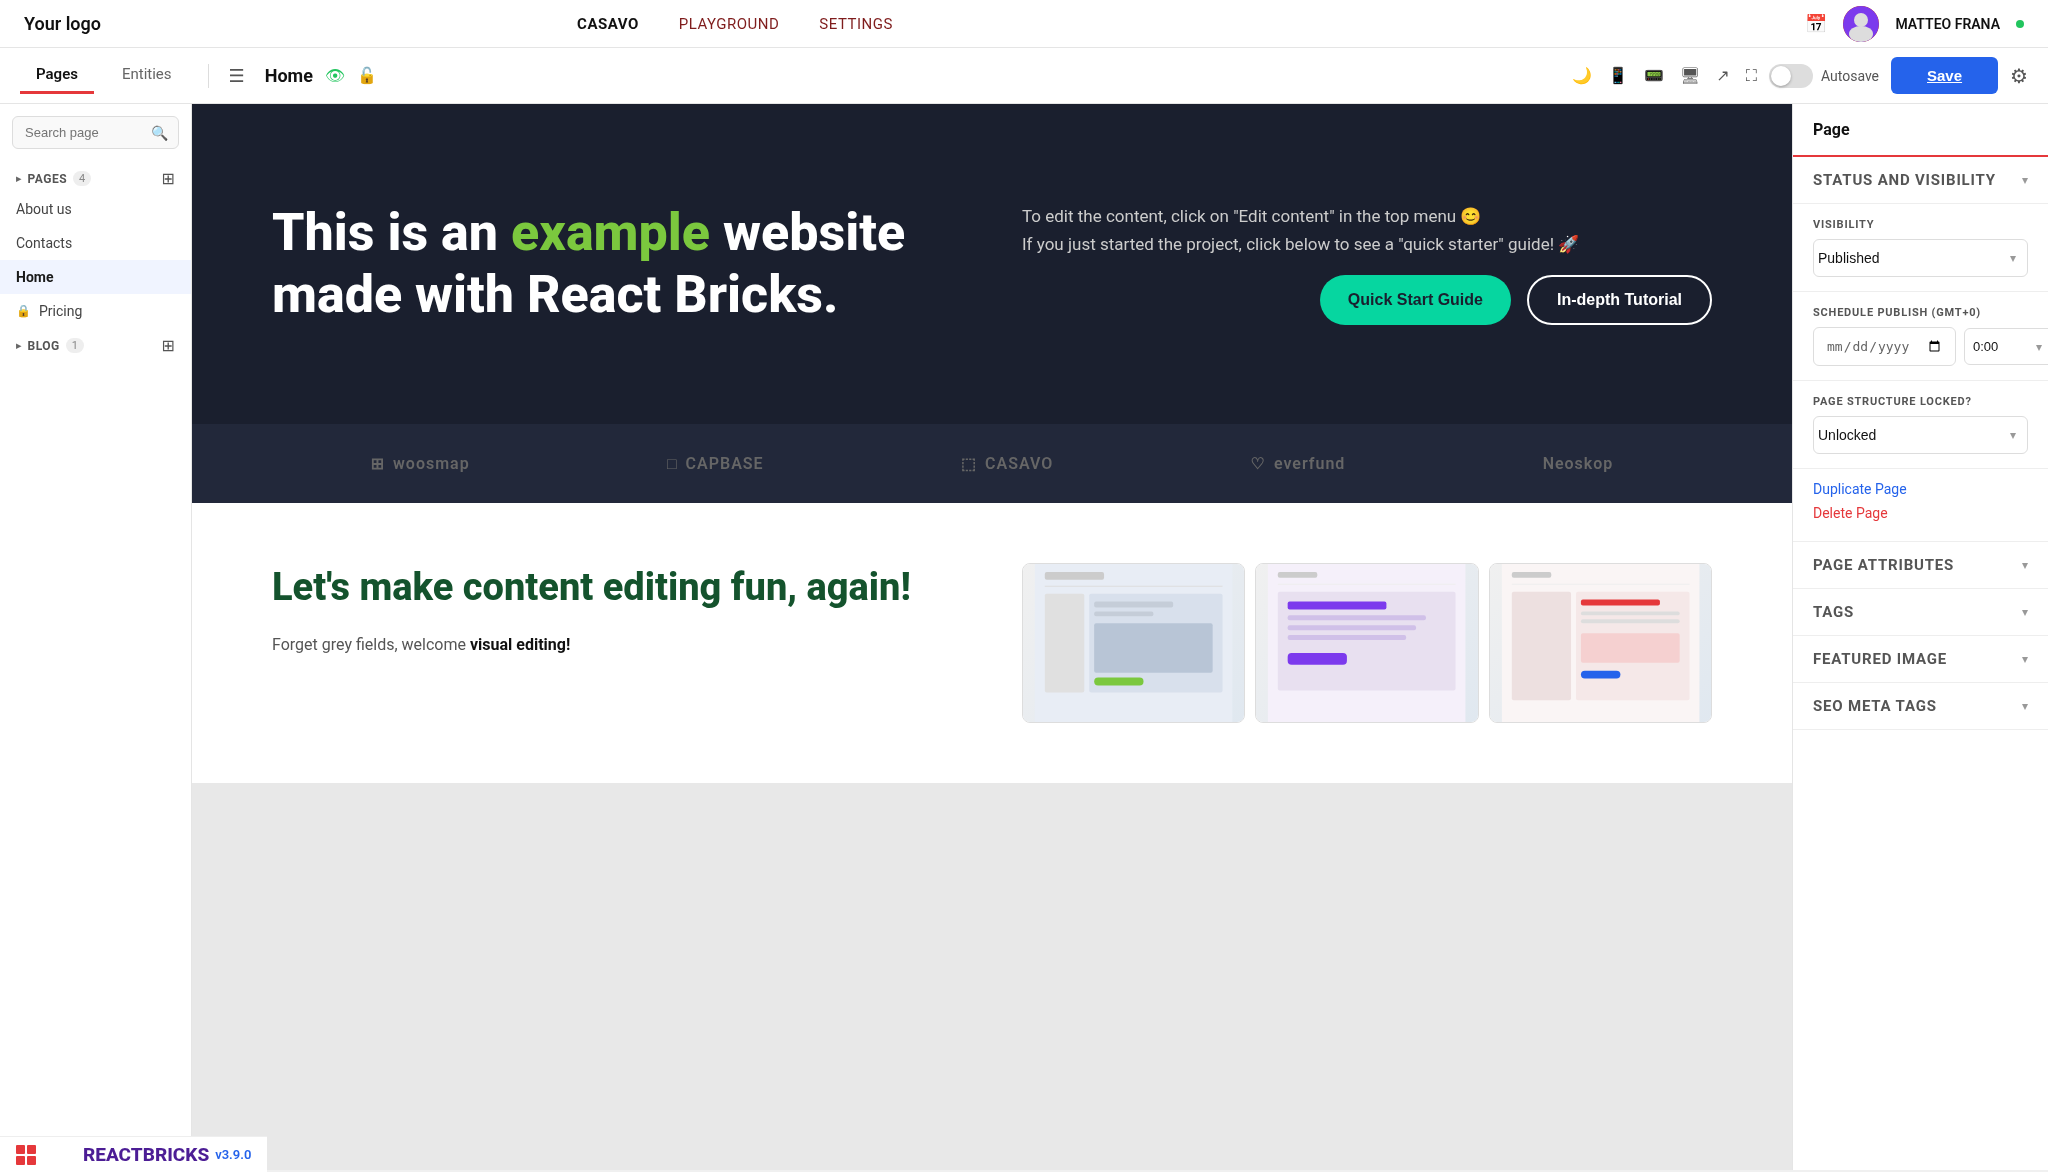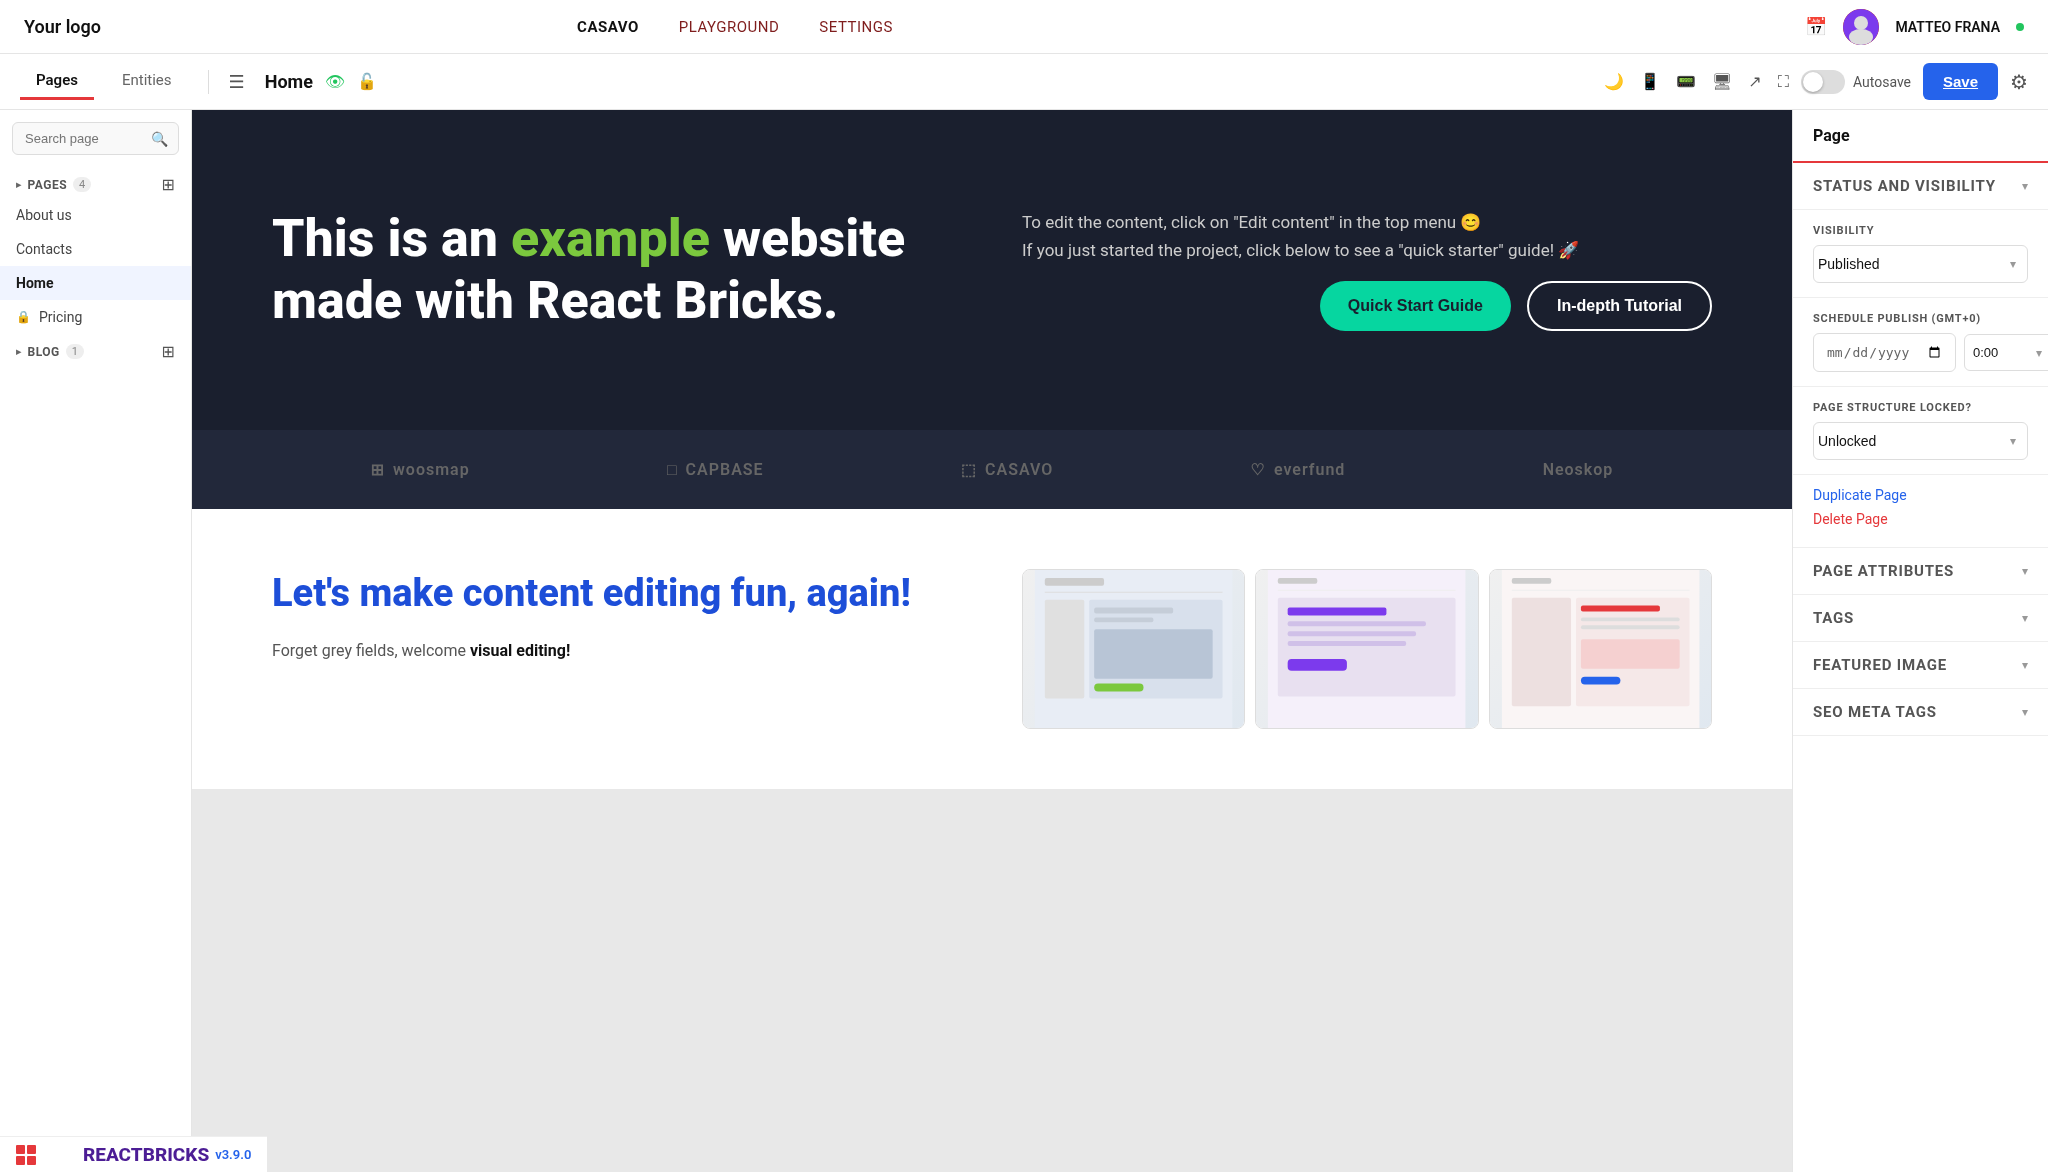--- a/index.html
+++ b/index.html
@@ -1,20 +1,20 @@
 <!DOCTYPE html>
 <html><head>
   <meta charset="utf-8">
   <style>
     * { box-sizing: border-box; margin: 0; padding: 0; }
     body { font-family: -apple-system, BlinkMacSystemFont, 'Segoe UI', Roboto, sans-serif; background: #f0f0f0; overflow: hidden; width: 2048px; height: 1172px; }
 
     
     .top-nav {
-      display: flex; align-items: center; height: 54px;
+      display: flex; align-items: center; height: 48px;
       background: #fff; border-bottom: 1px solid #e5e5e5;
       padding: 0 24px; gap: 40px;
     }
     .logo { font-size: 18px; font-weight: 600; color: #111; }
     .nav-links { display: flex; gap: 40px; margin-left: auto; margin-right: auto; }
     .nav-link { font-size: 15px; color: #7f1d1d; cursor: pointer; letter-spacing: 0.5px; }
     .nav-link.active { color: #111; font-weight: 700; }
     .nav-right { display: flex; align-items: center; gap: 16px; margin-left: auto; }
     .calendar-icon { font-size: 18px; color: #555; }
     .user-avatar { width: 36px; height: 36px; border-radius: 50%; background: #c0392b; display: flex; align-items: center; justify-content: center; overflow: hidden; }
@@ -29,21 +29,21 @@
     }
     .tab { padding: 8px 16px; font-size: 15px; font-weight: 600; color: #111; border-bottom: 3px solid #e5383b; cursor: pointer; }
     .tab-inactive { padding: 8px 16px; font-size: 15px; color: #666; cursor: pointer; border-bottom: 3px solid transparent; }
     .toolbar-sep { width: 1px; height: 24px; background: #ddd; margin: 0 8px; }
     .toolbar-title { font-size: 18px; font-weight: 700; color: #111; margin-left: 8px; }
     .toolbar-icons { display: flex; gap: 16px; align-items: center; margin-left: auto; }
     .autosave-toggle { display: flex; align-items: center; gap: 8px; }
     .toggle-track { width: 44px; height: 24px; background: #ddd; border-radius: 12px; position: relative; cursor: pointer; }
     .toggle-thumb { width: 20px; height: 20px; background: #fff; border-radius: 50%; position: absolute; top: 2px; left: 2px; box-shadow: 0 1px 3px rgba(0,0,0,0.3); }
     .autosave-label { font-size: 14px; color: #555; }
-    .save-btn { background: #2563eb; color: #fff; border: none; border-radius: 6px; padding: 10px 20px; font-size: 15px; font-weight: 700; cursor: pointer; text-decoration: underline; }
+    .save-btn { background: #2563eb; color: #fff; border: none; border-radius: 6px; padding: 10px 36px; font-size: 15px; font-weight: 700; cursor: pointer; text-decoration: underline; }
     .settings-icon { font-size: 20px; color: #555; cursor: pointer; }
 
     
     .main-layout { display: flex; height: calc(1172px - 106px); }
 
     
     .sidebar { width: 192px; background: #fff; border-right: 1px solid #e5e5e5; flex-shrink: 0; overflow-y: auto; }
     .search-box { margin: 12px; position: relative; }
     .search-input { width: 100%; padding: 8px 12px 8px 12px; border: 1px solid #ddd; border-radius: 6px; font-size: 13px; color: #555; background: #f9f9f9; }
     .search-icon-wrap { position: absolute; right: 10px; top: 50%; transform: translateY(-50%); color: #999; font-size: 14px; }
@@ -72,21 +72,21 @@
     .btn-primary { background: #06d6a0; color: #1a1f2e; border: none; border-radius: 30px; padding: 14px 28px; font-size: 16px; font-weight: 700; cursor: pointer; }
     .btn-secondary { background: transparent; color: #fff; border: 2px solid #fff; border-radius: 30px; padding: 14px 28px; font-size: 16px; font-weight: 700; cursor: pointer; }
 
     
     .logos-strip { background: #22283a; padding: 30px 80px; display: flex; align-items: center; justify-content: space-around; }
     .logo-item { color: #666; font-size: 16px; font-weight: 600; letter-spacing: 1px; display: flex; align-items: center; gap: 8px; }
 
     
     .content-section { background: #fff; padding: 60px 80px; display: flex; gap: 60px; align-items: flex-start; min-height: 220px; }
     .content-left { flex: 1; }
-    .content-title { font-size: 38px; font-weight: 800; color: #1d4ed8; line-height: 1.3; margin-bottom: 20px; }
+    .content-title { font-size: 38px; font-weight: 800; color: #14532d; line-height: 1.3; margin-bottom: 20px; }
     .content-desc { font-size: 16px; color: #555; line-height: 1.6; }
     .content-desc strong { font-weight: 700; color: #111; }
     .content-right { flex: 1; display: flex; gap: 10px; }
     .screenshot-placeholder { flex: 1; height: 160px; background: #eee; border-radius: 8px; border: 1px solid #ddd; overflow: hidden; }
     .screenshot-inner { width: 100%; height: 100%; background: linear-gradient(135deg, #f0f0f0, #e0e8f0); display: flex; align-items: center; justify-content: center; font-size: 10px; color: #999; }
 
     
     .right-panel { width: 256px; background: #fff; border-left: 1px solid #e5e5e5; flex-shrink: 0; overflow-y: auto; }
     .panel-header { padding: 16px 20px; border-bottom: 2px solid #e5383b; display: flex; align-items: center; }
     .panel-title { font-size: 16px; font-weight: 700; color: #111; }

